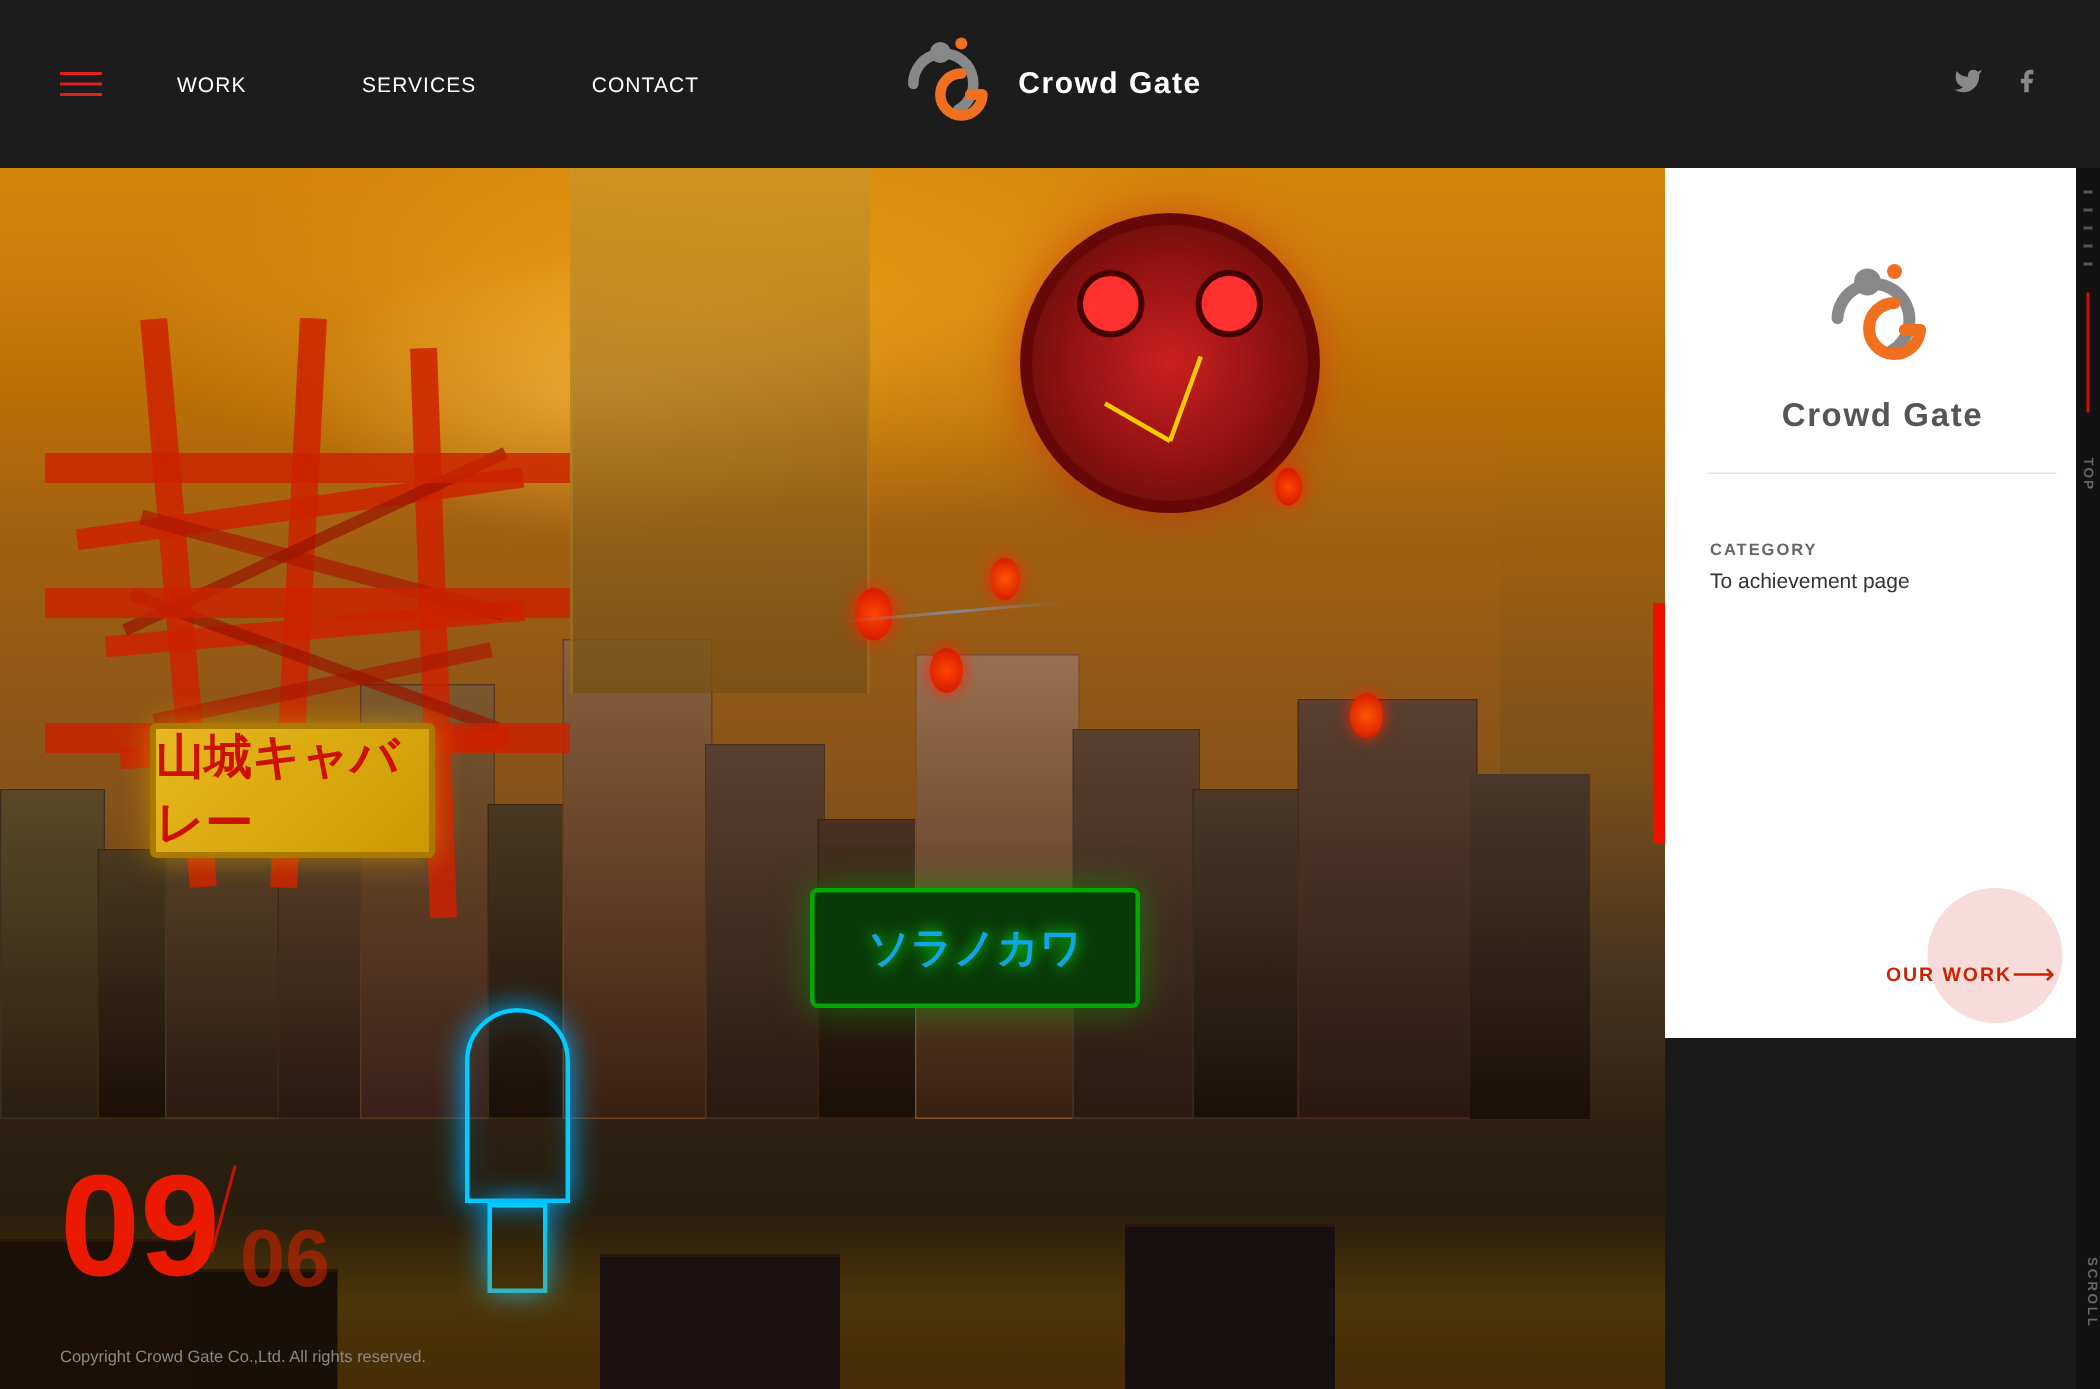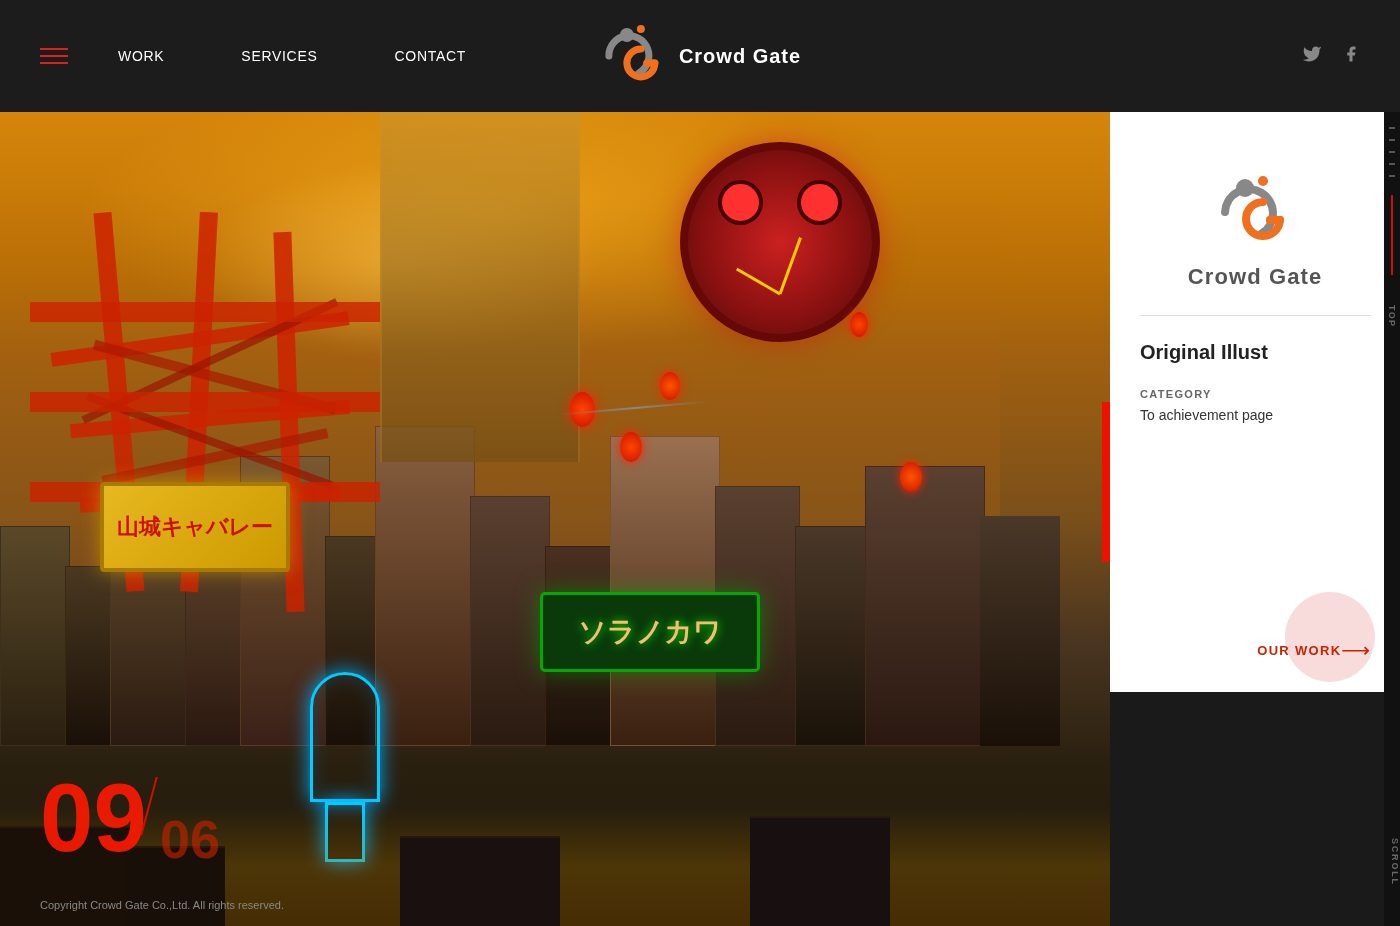--- a/index.html
+++ b/index.html
@@ -265,28 +265,28 @@
 
       <div style="position:absolute;bottom:40px;left:50%;width:3px;height:60px;background:#ffcc00;transform:translateX(-50%) rotate(20deg);transform-origin:bottom center;"></div>
       <div style="position:absolute;bottom:40px;left:50%;width:3px;height:50px;background:#ffcc00;transform:translateX(-50%) rotate(-60deg);transform-origin:bottom center;"></div>
     </div>
 
     <div style="position:absolute;top:370px;left:100px;width:190px;height:90px;
       background:linear-gradient(135deg,#e8b820,#cc9a00);
       border:4px solid #aa7a00;border-radius:4px;
       display:flex;align-items:center;justify-content:center;
       box-shadow:0 0 20px rgba(220,160,0,0.6);">
-      <span style="font-family:Liberation Serif, serif;font-size:22px;font-weight:900;color:#cc1100;">山城キャバレー</span>
+      <span style="font-family:Liberation Serif, serif;font-size:32px;font-weight:900;color:#cc1100;">山城キャバレー</span>
     </div>
 
     <div style="position:absolute;top:480px;left:540px;width:220px;height:80px;
       background:#0a3a0a;border:3px solid #00aa00;border-radius:5px;
       display:flex;align-items:center;justify-content:center;
       box-shadow:0 0 25px rgba(0,180,0,0.5);">
-      <span style="font-family:serif;font-size:28px;font-weight:900;color:#fdba74;text-shadow:0 0 10px #00ff00;">ソラノカワ</span>
+      <span style="font-family:serif;font-size:28px;font-weight:900;color:#0ea5e9;text-shadow:0 0 10px #00ff00;">ソラノカワ</span>
     </div>
 
     <div style="position:absolute;top:560px;left:310px;width:70px;height:130px;
       border:3px solid #00ccff;border-radius:35px 35px 0 0;
       box-shadow:0 0 20px #00aaff,inset 0 0 20px rgba(0,170,255,0.2);
       background:transparent;"></div>
     <div style="position:absolute;top:690px;left:325px;width:40px;height:60px;
       border:3px solid #00ccff;
       box-shadow:0 0 20px #00aaff;background:transparent;"></div>
 
@@ -328,21 +328,20 @@
           <path d="M 10 40 A 24 24 0 1 1 46 62" stroke="#888" stroke-width="8" fill="none" stroke-linecap="round"></path>
           <path d="M 48 30 A 17 17 0 1 0 65 48 L 65 48 L 55 48" stroke="#f07020" stroke-width="8" fill="none" stroke-linecap="round" stroke-linejoin="round"></path>
           <line x1="55" y1="48" x2="65" y2="48" stroke="#f07020" stroke-width="8" stroke-linecap="round"></line>
         </svg>
         <span class="brand-logo-text">Crowd Gate</span>
       </div>
 
       <div class="card-divider"></div>
 
       <div class="card-content">
-        <div class="card-title-1">Original Illust</div>
         <div style="height:20px;"></div>
         <div class="card-category-label">CATEGORY</div>
         <a class="card-category-link">To achievement page</a>
       </div>
 
       <div class="our-work-btn">
         <div class="our-work-circle"></div>
         <span class="our-work-text">OUR WORK</span>
         <span class="our-work-arrow">⟶</span>
       </div>

